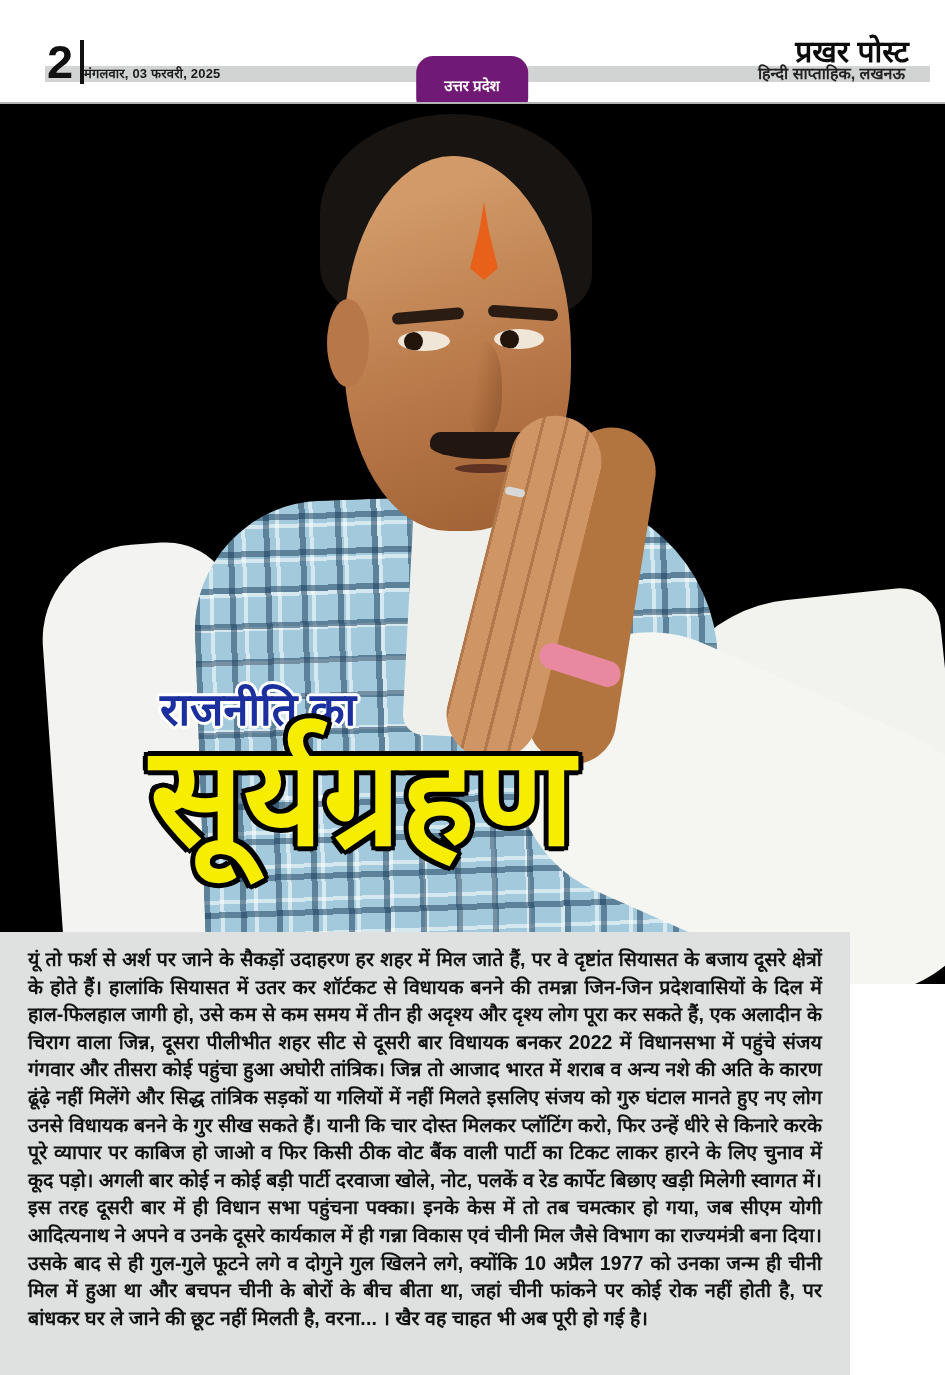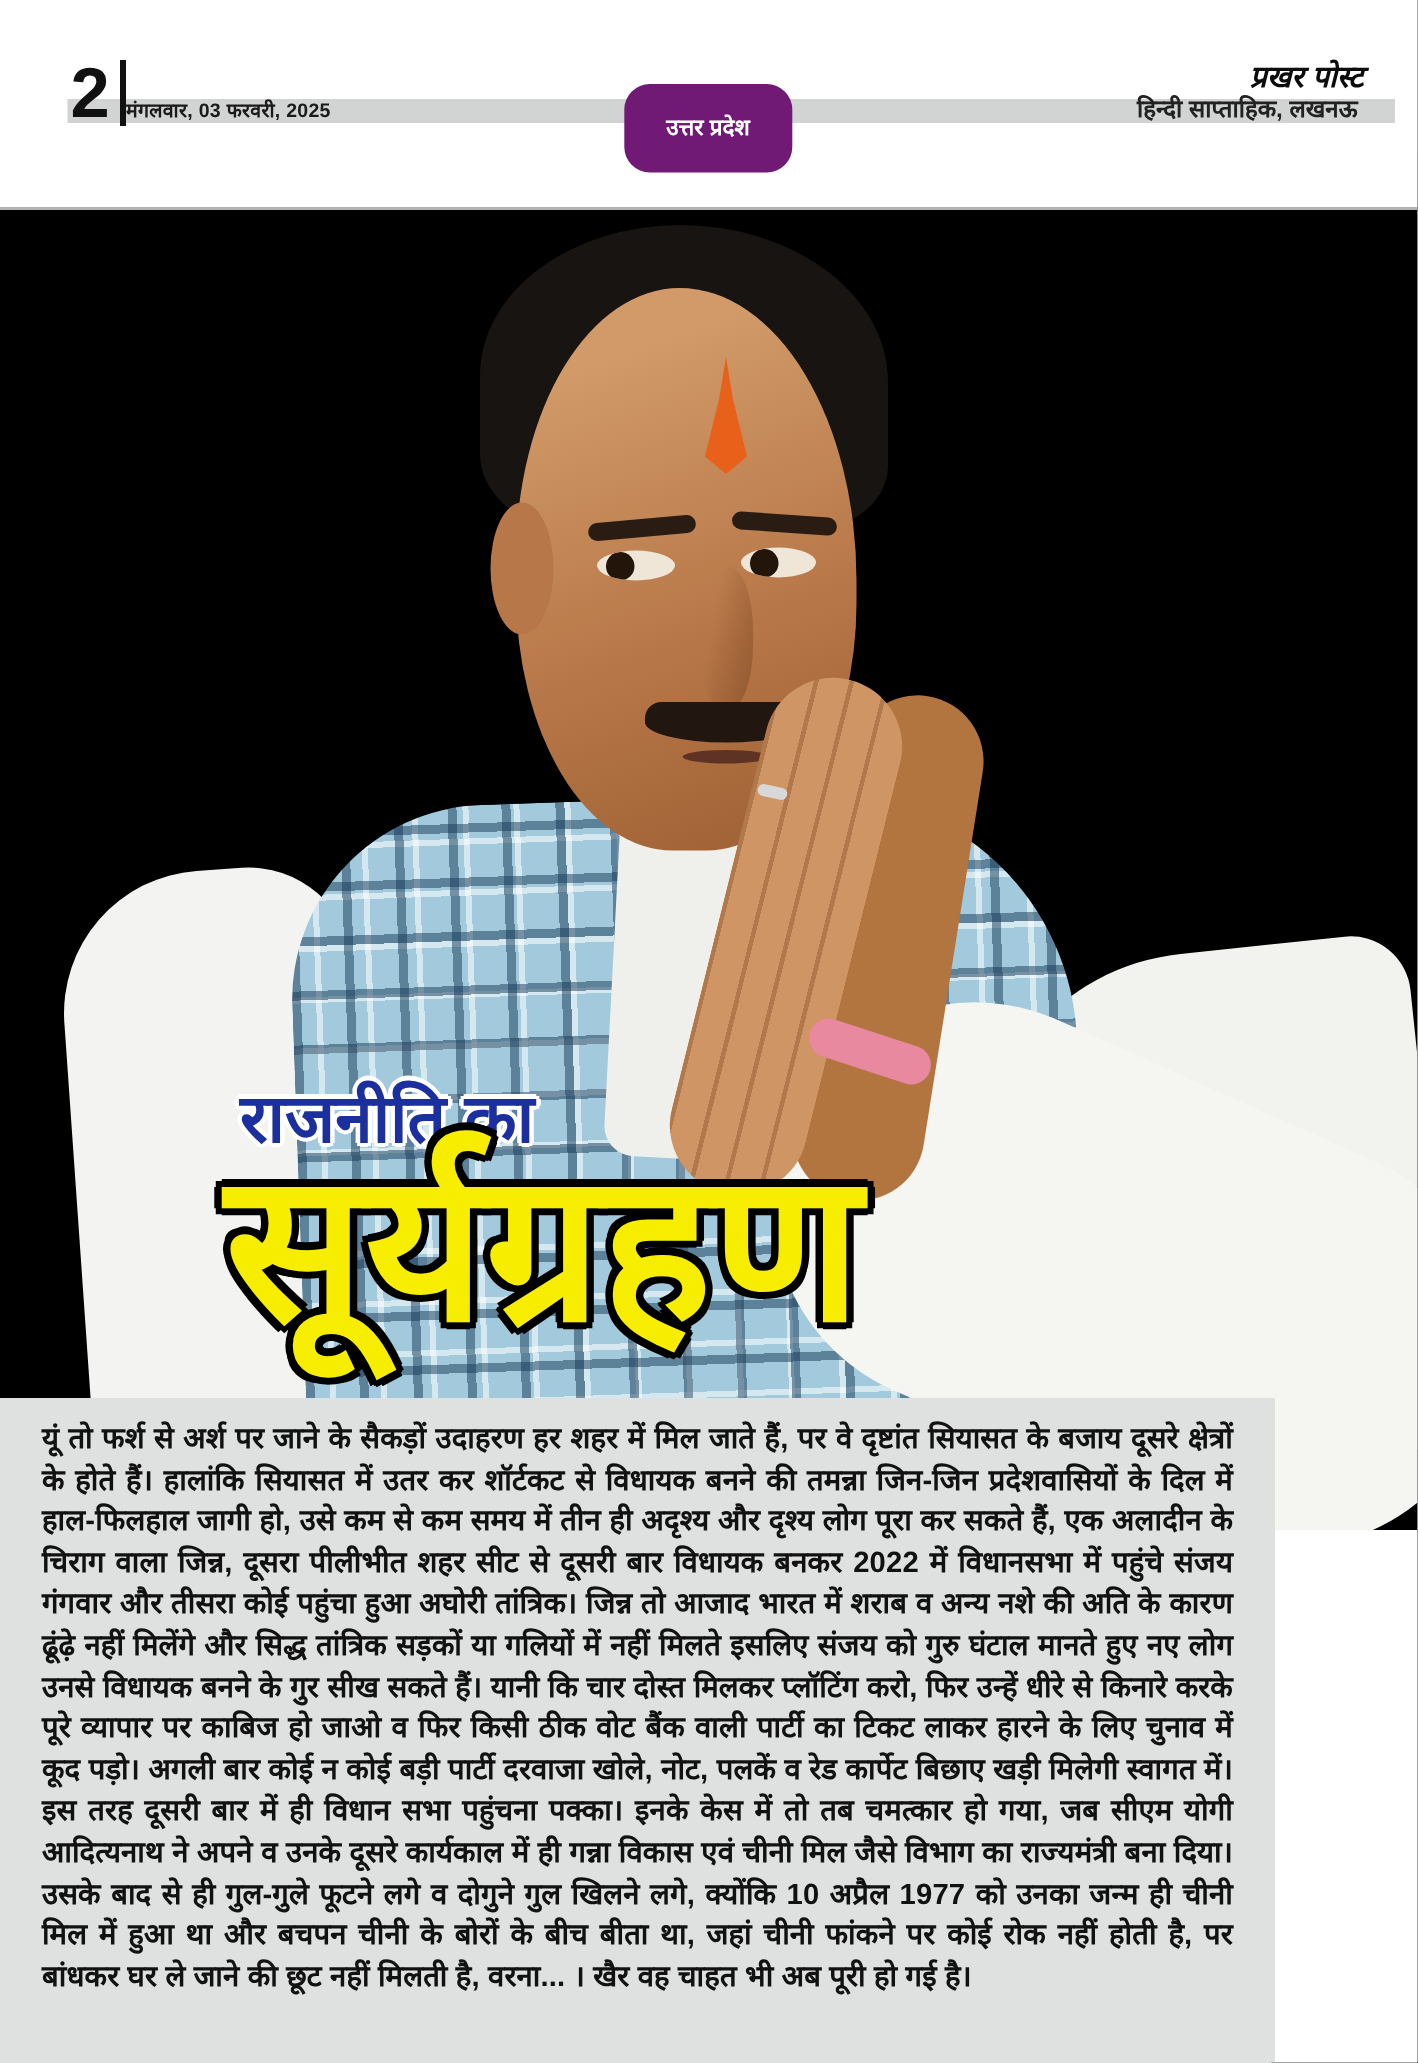--- a/index.html
+++ b/index.html
@@ -23,33 +23,32 @@
   .hdr-date {
     position:absolute; left:84px; top:66px; font-size:13px; font-weight:bold; color:#1a1a1a;
     line-height:16px; letter-spacing:.2px;
   }
   .section-pill {
     position:absolute; left:472px; top:56px; transform:translateX(-50%);
     background:#701a75; color:#fff; border-radius:17px;
     padding:16px 28px; font-size:15px; font-weight:900; line-height:27px;
   }
   .masthead {
-    position:absolute; right:36px; top:36px; font-size:20px; font-weight:900; color:#0c0c0c;
+    position:absolute; right:36px; top:36px; font-size:30px; font-weight:900; color:#0c0c0c;
     line-height:32px;
-    font-style:italic;
   }
   .masthead-sub {
     position:absolute; right:40px; top:66px; font-size:16px; font-weight:bold; color:#222;
     line-height:16px;
   }
 
   
   .photo {
     position:absolute; left:0; top:102px; width:945px; height:882px;
-    background:#000; border-top:2px solid #b3b3b3; overflow:hidden;margin-top:36px;
+    background:#000; border-top:2px solid #b3b3b3; overflow:hidden;
   }
   .photo * { position:absolute; }
 
   .sleeve-left {
     left:50px; top:440px; width:195px; height:400px; background:#f3f3f1;
     border-radius:95px 70px 10px 0; transform:rotate(-4deg);
   }
   .vest {
     left:198px; top:392px; width:522px; height:450px;
     background-color:#a2cadc;

